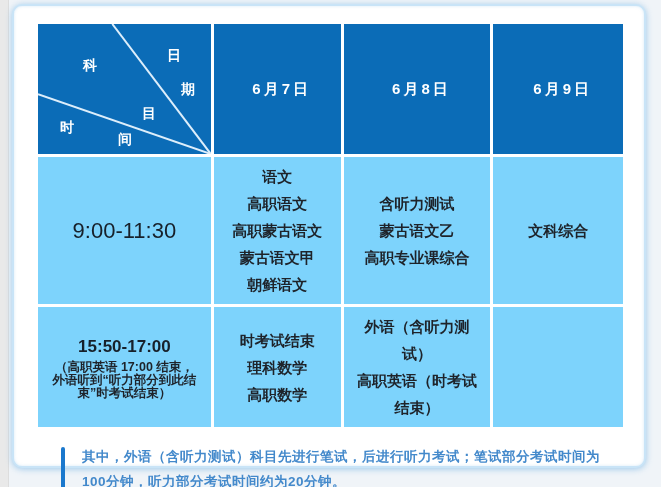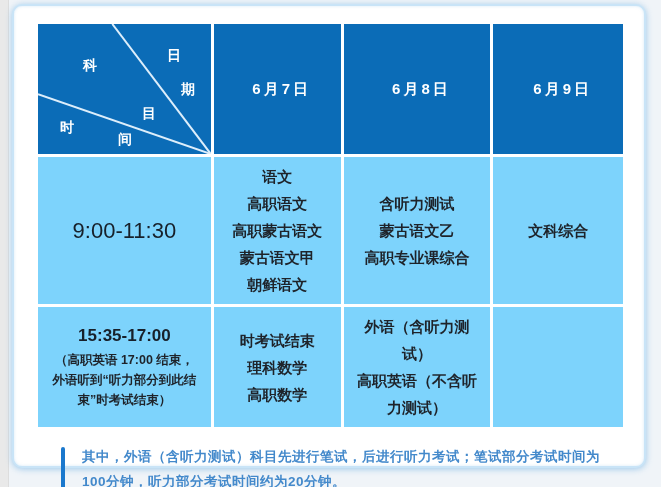--- a/index.html
+++ b/index.html
@@ -33,21 +33,21 @@
     position:absolute;font-size:14px;font-weight:bold;color:#ffffff;
     letter-spacing:0;line-height:14px;
   }
   .cell{
     background:#7dd3fc;color:#1e232a;text-align:center;vertical-align:middle;
     font-size:15px;font-weight:bold;line-height:27px;padding:6px 8px;
   }
   .time-cell{font-weight:normal;font-size:22px;color:#17202a;}
   .time-main{font-size:17px;font-weight:600;color:#17202a;line-height:24px;}
   .time-note{
-    font-size:12.5px;font-weight:600;line-height:20px;color:#1e232a;
+    font-size:12.5px;font-weight:600;line-height:13px;color:#1e232a;
     margin-top:2px;padding:0 4px;
   }
   .note{
     display:flex;align-items:stretch;margin:14px 10px 0 26px;
   }
   .note-bar{
     flex:0 0 4px;background:#1a78cd;border-radius:2px;margin:3px 0;
   }
   .note-text{
     margin-left:17px;color:#4389cb;font-size:13.5px;line-height:25px;
@@ -98,31 +98,31 @@
             <div class="line">含听力测试</div>
             <div class="line">蒙古语文乙</div>
             <div class="line">高职专业课综合</div>
           </td>
       <td class="cell">
             <div class="line">文科综合</div>
           </td>
     </tr>
     <tr style="height:108px">
       <td class="cell">
-        <div class="time-main">15:35-17:00</div>
+        <div class="time-main">15:50-17:00</div>
         <div class="time-note">（高职英语 17:00 结束，外语听到“听力部分到此结束”时考试结束）</div>
       </td>
       <td class="cell">
             <div class="line">时考试结束</div>
             <div class="line">理科数学</div>
             <div class="line">高职数学</div>
           </td>
       <td class="cell">
             <div class="line">外语（含听力测试）</div>
-            <div class="line">高职英语（不含听力测试）</div>
+            <div class="line">高职英语（时考试结束）</div>
           </td>
       <td class="cell"></td>
     </tr>
   </tbody>
     </table>
 
   <div class="note">
     <div class="note-bar"></div>
     <div class="note-text">其中，外语（含听力测试）科目先进行笔试，后进行听力考试；笔试部分考试时间为100分钟，听力部分考试时间约为20分钟。</div>
   </div>

